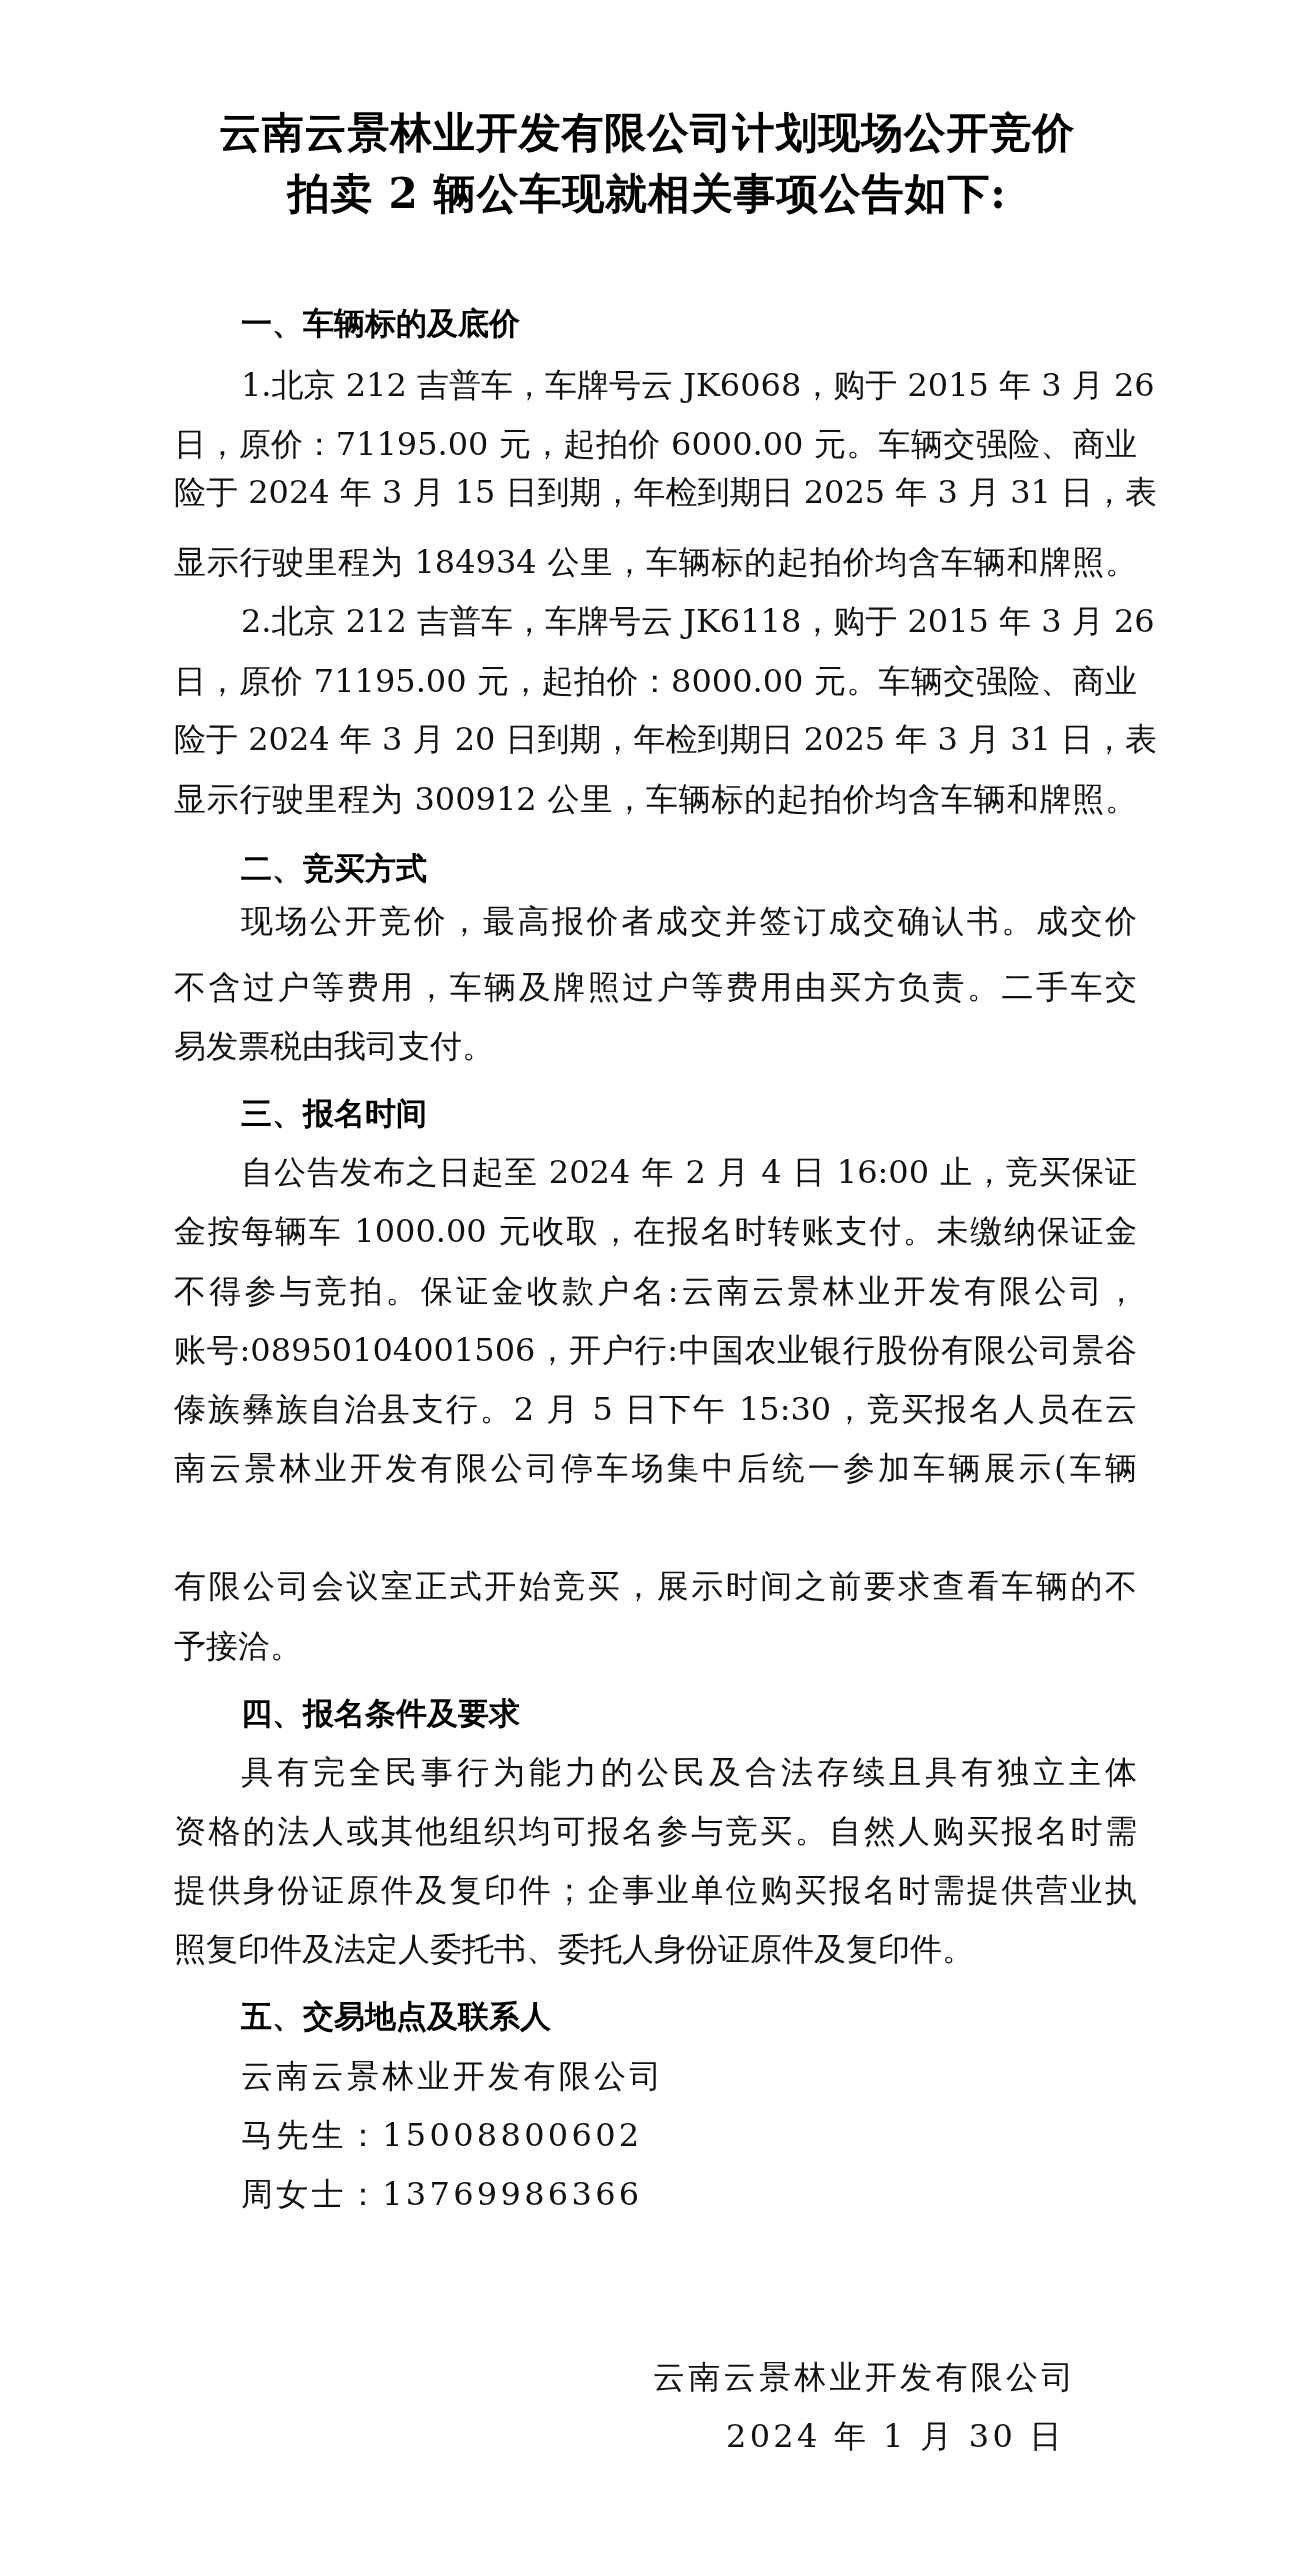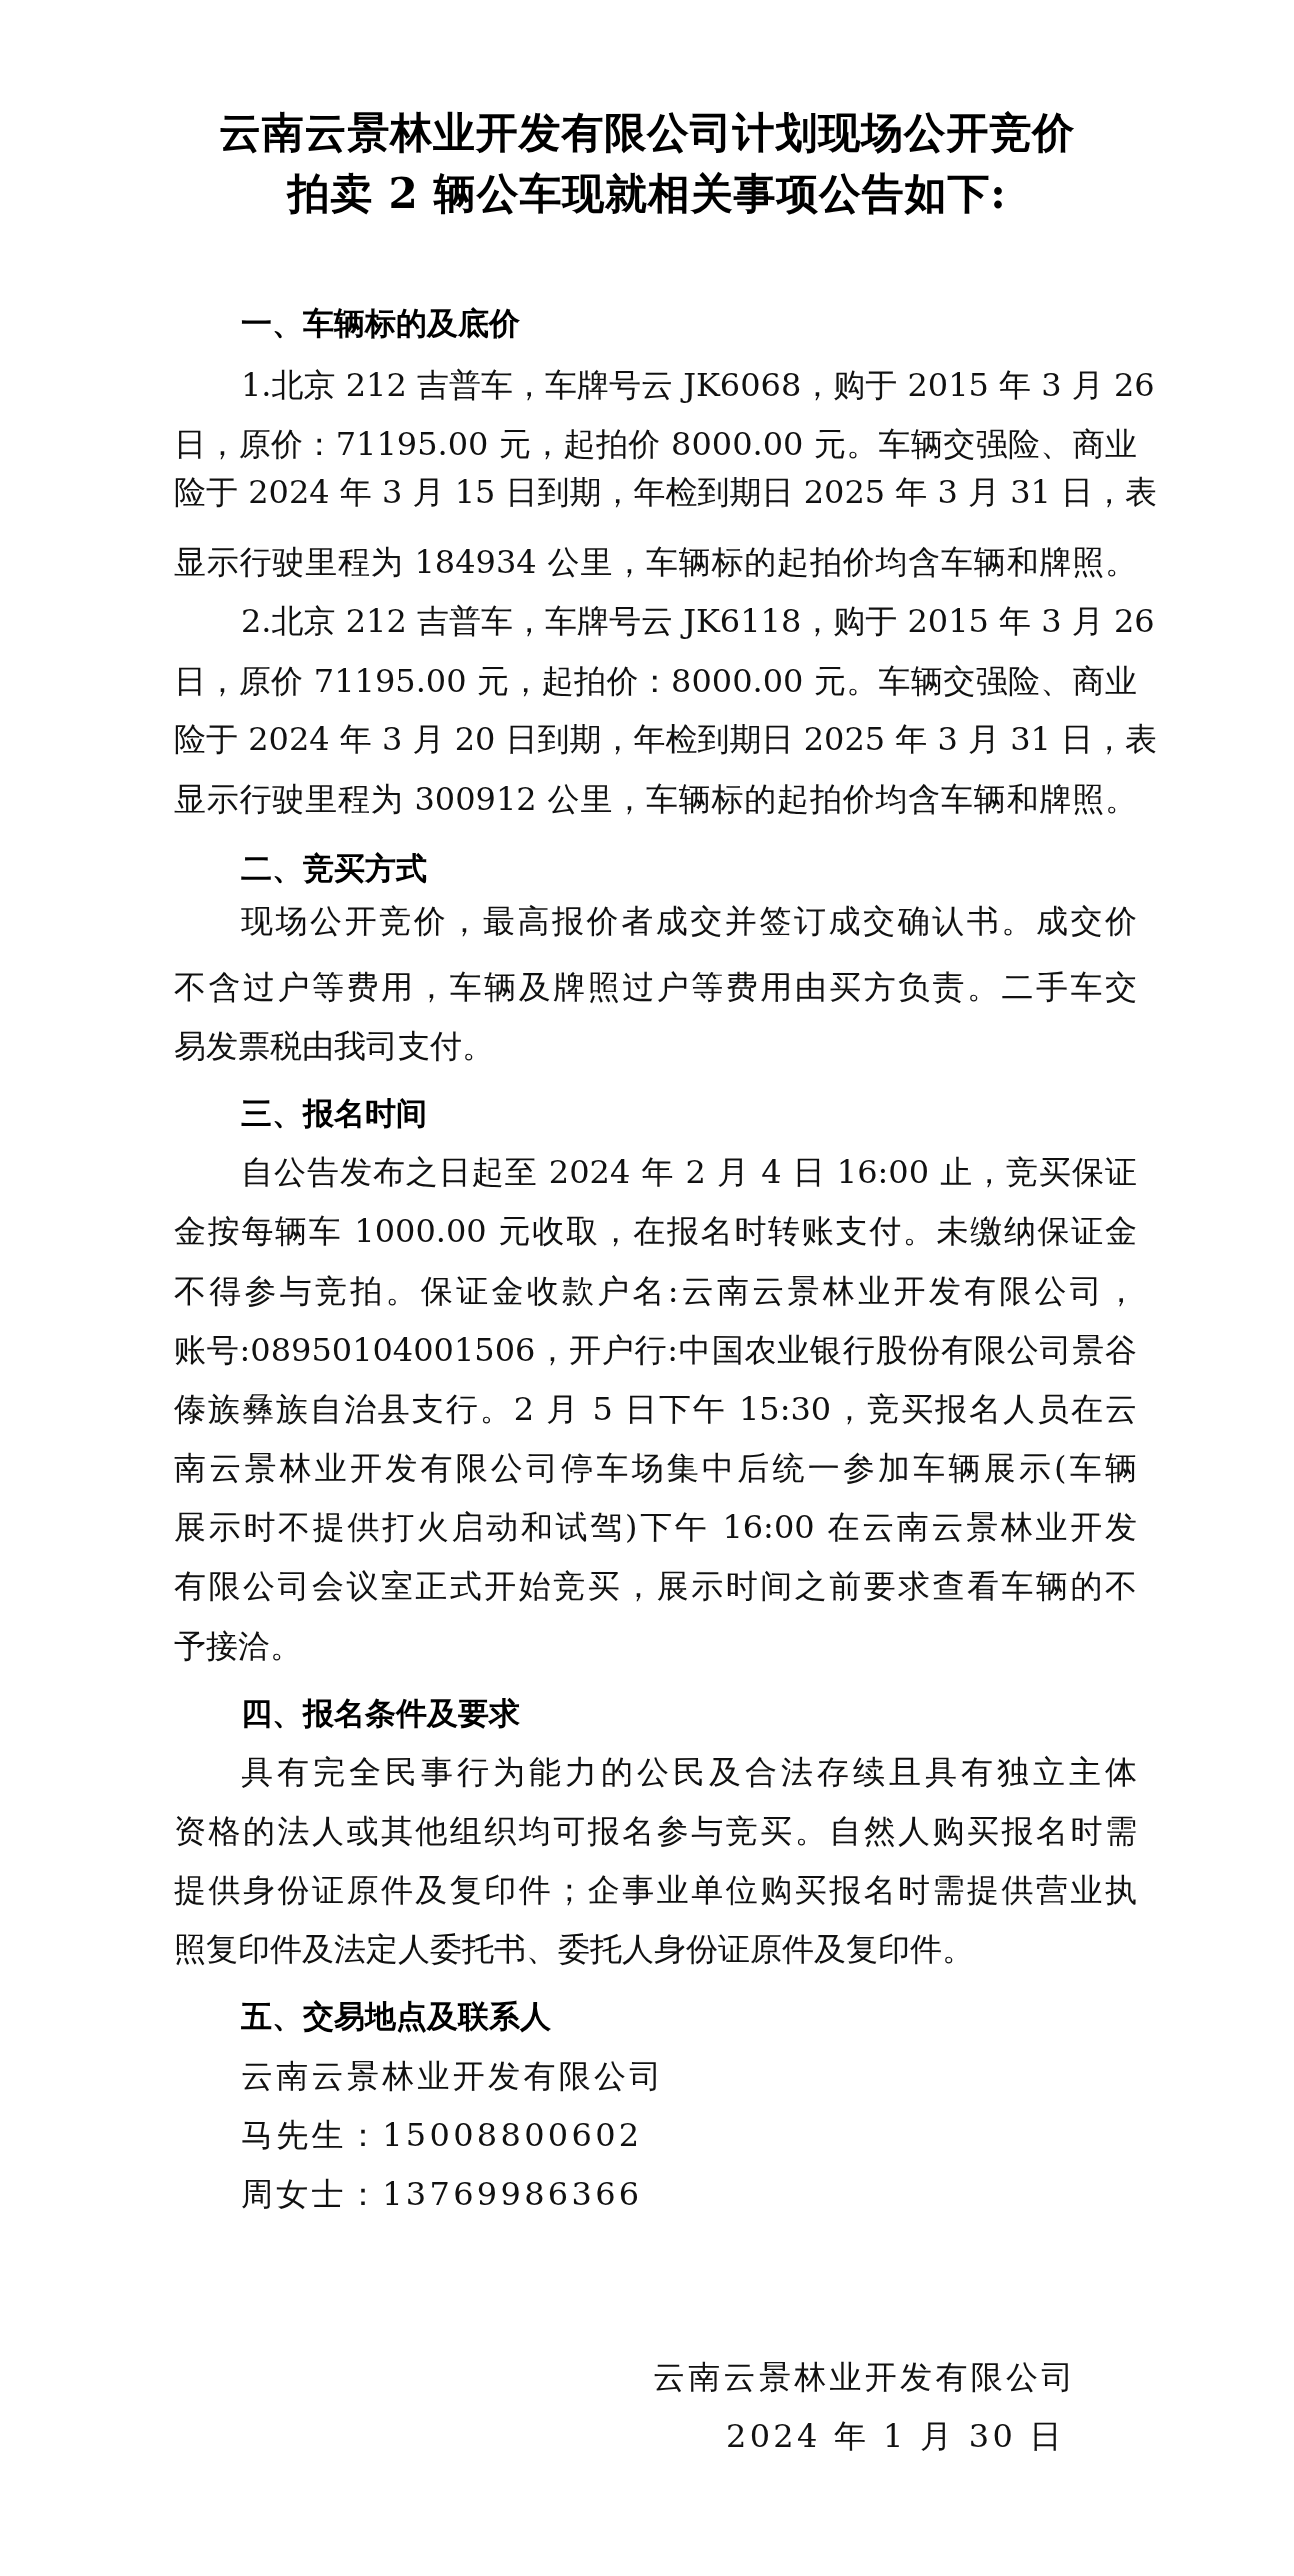--- a/index.html
+++ b/index.html
@@ -21,41 +21,40 @@
 </head>
 <body>
 
 <div class="page">
 
   <div class="title" style="top:102px;">云南云景林业开发有限公司计划现场公开竞价</div>
   <div class="title" style="top:163px;">拍卖 2 辆公车现就相关事项公告如下:</div>
 
   <div class="heading" style="top:303px;">一、车辆标的及底价</div>
   <div class="line indent" style="top:365px;">1.北京 212 吉普车，车牌号云 JK6068，购于 2015 年 3 月 26</div>
-  <div class="line" style="top:424px;">日，原价：71195.00 元，起拍价 8000.00 元。车辆交强险、商业</div>
+  <div class="line" style="top:424px;">日，原价：71195.00 元，起拍价 6000.00 元。车辆交强险、商业</div>
   <div class="line" style="top:472px;">险于 2024 年 3 月 15 日到期，年检到期日 2025 年 3 月 31 日，表</div>
   <div class="line" style="top:542px;">显示行驶里程为 184934 公里，车辆标的起拍价均含车辆和牌照。</div>
   <div class="line indent" style="top:601px;">2.北京 212 吉普车，车牌号云 JK6118，购于 2015 年 3 月 26</div>
   <div class="line" style="top:661px;">日，原价 71195.00 元，起拍价：8000.00 元。车辆交强险、商业</div>
   <div class="line" style="top:719px;">险于 2024 年 3 月 20 日到期，年检到期日 2025 年 3 月 31 日，表</div>
   <div class="line" style="top:779px;">显示行驶里程为 300912 公里，车辆标的起拍价均含车辆和牌照。</div>
 
   <div class="heading" style="top:848px;">二、竞买方式</div>
   <div class="line indent" style="top:863px;margin-top:38px;">现场公开竞价，最高报价者成交并签订成交确认书。成交价</div>
   <div class="line" style="top:967px;">不含过户等费用，车辆及牌照过户等费用由买方负责。二手车交</div>
   <div class="line last" style="top:1026px;">易发票税由我司支付。</div>
 
   <div class="heading" style="top:1093px;">三、报名时间</div>
   <div class="line indent" style="top:1152px;">自公告发布之日起至 2024 年 2 月 4 日 16:00 止，竞买保证</div>
   <div class="line" style="top:1211px;">金按每辆车 1000.00 元收取，在报名时转账支付。未缴纳保证金</div>
   <div class="line" style="top:1271px;">不得参与竞拍。保证金收款户名:云南云景林业开发有限公司，</div>
   <div class="line" style="top:1330px;">账号:08950104001506，开户行:中国农业银行股份有限公司景谷</div>
   <div class="line" style="top:1389px;">傣族彝族自治县支行。2 月 5 日下午 15:30，竞买报名人员在云</div>
   <div class="line" style="top:1448px;">南云景林业开发有限公司停车场集中后统一参加车辆展示(车辆</div>
-  <div class="line" style="top:1507px;">展示时不提供打火启动和试驾)下午 16:00 在云南云景林业开发</div>
   <div class="line" style="top:1566px;">有限公司会议室正式开始竞买，展示时间之前要求查看车辆的不</div>
   <div class="line last" style="top:1626px;">予接洽。</div>
 
   <div class="heading" style="top:1693px;">四、报名条件及要求</div>
   <div class="line indent" style="top:1752px;">具有完全民事行为能力的公民及合法存续且具有独立主体</div>
   <div class="line" style="top:1811px;">资格的法人或其他组织均可报名参与竞买。自然人购买报名时需</div>
   <div class="line" style="top:1870px;">提供身份证原件及复印件；企事业单位购买报名时需提供营业执</div>
   <div class="line last" style="top:1929px;">照复印件及法定人委托书、委托人身份证原件及复印件。</div>
 
   <div class="heading" style="top:1996px;">五、交易地点及联系人</div>

